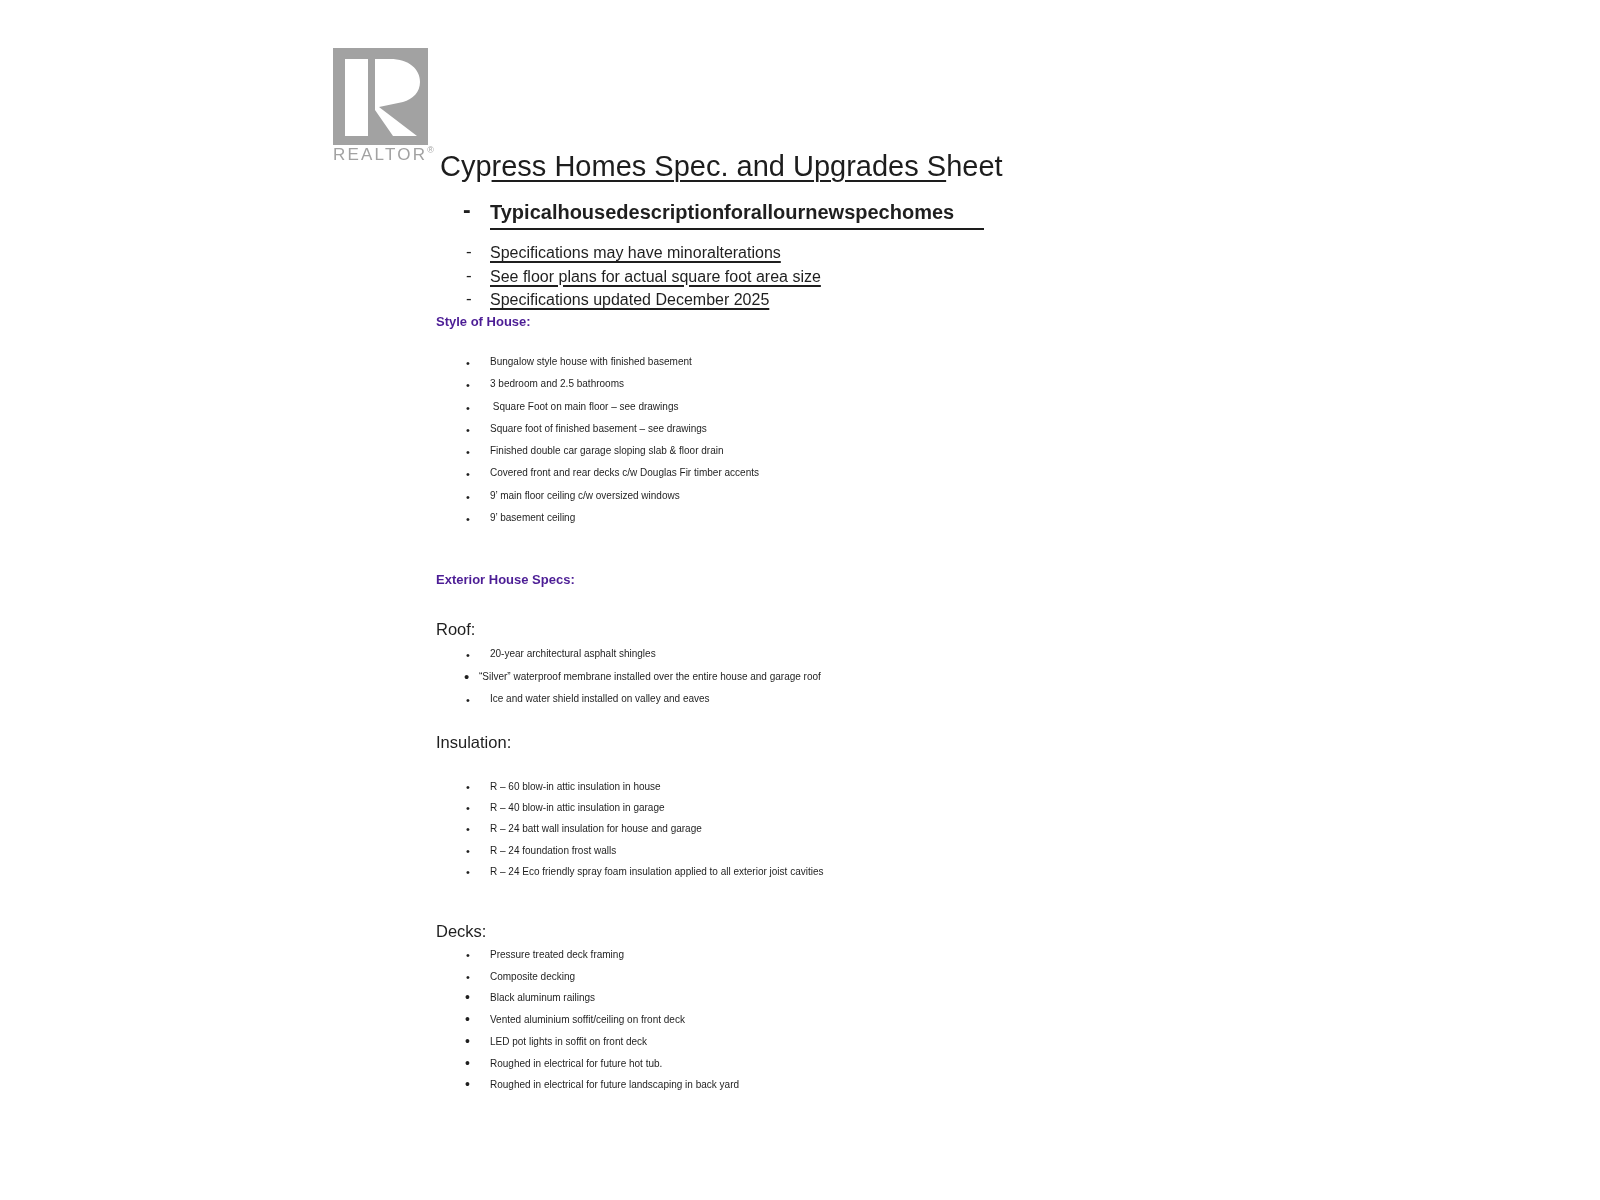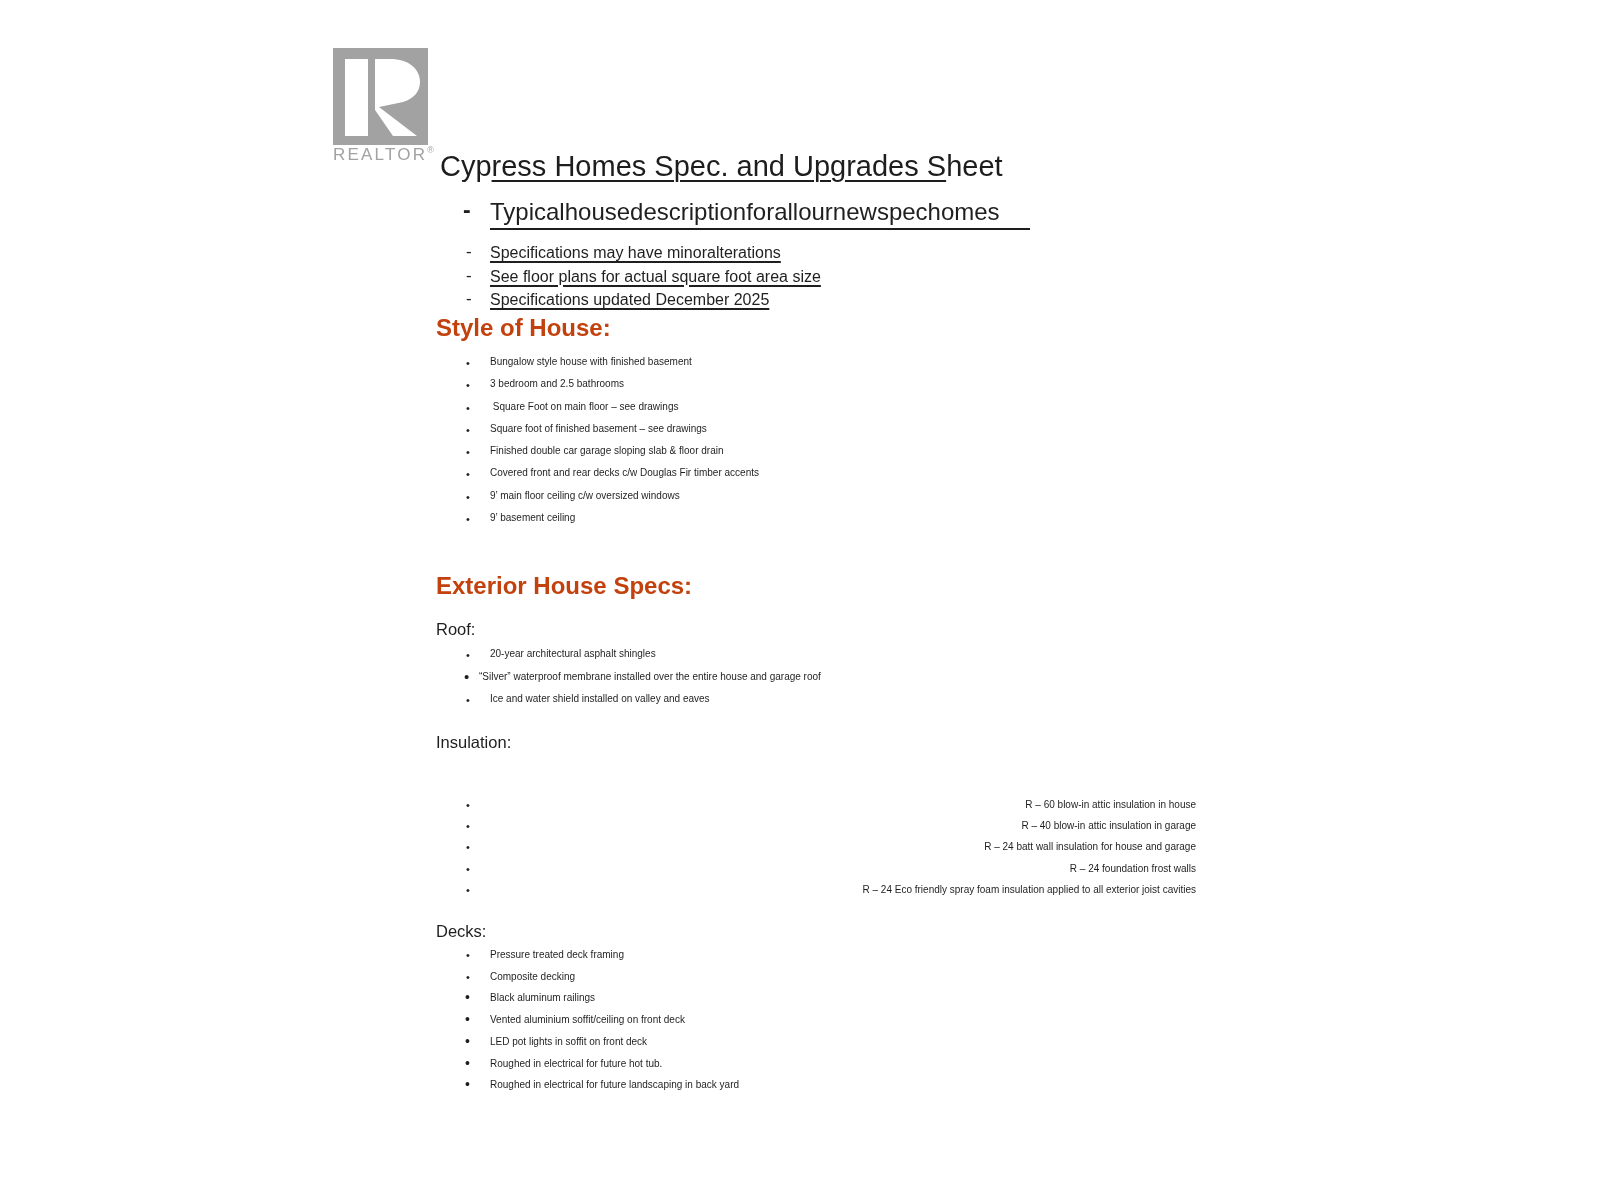--- a/index.html
+++ b/index.html
@@ -37,21 +37,21 @@
     text-decoration:underline;
     text-decoration-thickness:2px;
     text-underline-offset:4px;
   }
 
   
   .intro { position:absolute; left:436px; top:156px; width:700px; }
   .headline {
     position:relative;
     padding-left:54px;
-    font-size:24px; font-weight:normal;
+    font-size:20px; font-weight:bold;
     line-height:26px;
     white-space:nowrap;
   }
   .headline::before {
     content:"-";
     position:absolute; left:27px; top:-2px;
     font-size:23px; font-weight:bold;
   }
   .headline-text {
     display:inline-block;
@@ -74,22 +74,22 @@
   }
   .intro-note span {
     text-decoration:underline;
     text-decoration-thickness:1.5px;
     text-underline-offset:3px;
   }
 
   
   .section-heading {
     position:absolute; left:436px;
-    font-size:24px; font-weight:bold;
-    color:#c2410c;
+    font-size:13px; font-weight:bold;
+    color:#4c1d95;
     white-space:nowrap;
   }
   .sub-label {
     position:absolute; left:436px;
     font-size:16.5px;
     white-space:nowrap;
   }
 
   
   ul.spec-list {
@@ -165,21 +165,21 @@
   <div class="section-heading" style="top:529px;">Exterior House Specs:</div>
 
   <div class="sub-label" style="top:577px;">Roof:</div>
   <ul class="spec-list list-roof" style="top:600px;">
     <li>20-year architectural asphalt shingles</li>
     <li class="mid silver">“Silver” waterproof membrane installed over the entire house and garage roof</li>
     <li>Ice and water shield installed on valley and eaves</li>
   </ul>
 
   <div class="sub-label" style="top:690px;">Insulation:</div>
-  <ul class="spec-list list-insul" style="top:751px;text-align:right;">
+  <ul class="spec-list list-insul" style="top:733px;">
     <li>R – 60 blow-in attic insulation in house</li>
     <li>R – 40 blow-in attic insulation in garage</li>
     <li>R – 24 batt wall insulation for house and garage</li>
     <li>R – 24 foundation frost walls</li>
     <li>R – 24 Eco friendly spray foam insulation applied to all exterior joist cavities</li>
   </ul>
 
   <div class="sub-label" style="top:879px;">Decks:</div>
   <ul class="spec-list list-decks" style="top:901px;">
     <li>Pressure treated deck framing</li>

